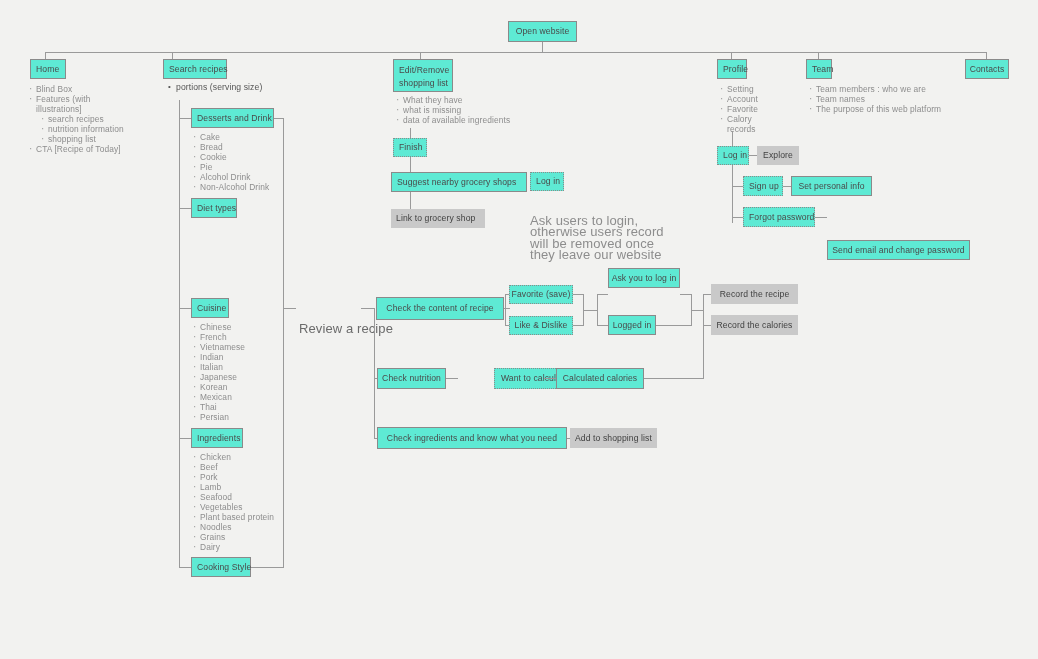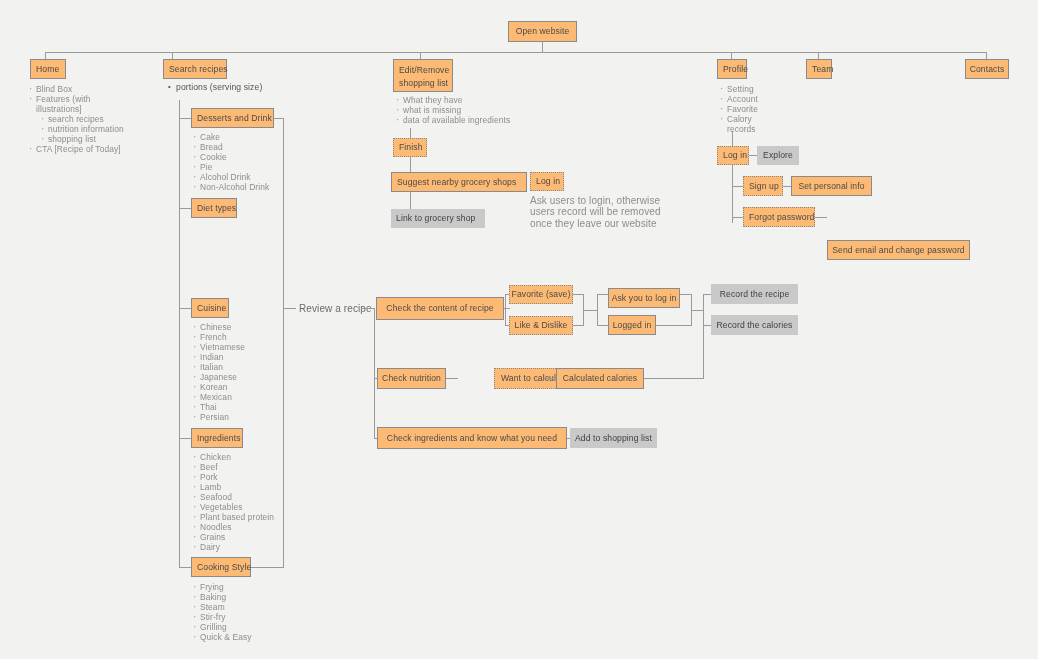--- a/index.html
+++ b/index.html
@@ -14,21 +14,21 @@
     width:1038px;
     height:659px;
     background:#f2f2f0;
     overflow:hidden;
   }
   
   .box{
     position:absolute;
     box-sizing:border-box;
     border:1px solid #8a8a8a;
-    background:#fdba74;
+    background:#5eead4;
     color:#4a4a4a;
     font-size:8.6px;
     line-height:11px;
     display:flex;
     align-items:center;
     justify-content:flex-start;
     padding:0 5px;
     white-space:nowrap;
     letter-spacing:.1px;
   }
@@ -38,24 +38,25 @@
   .box.multiline{
     white-space:normal;
     align-items:flex-start;
     padding-top:4px;
     line-height:12.5px;
   }
   
   .txt{
     position:absolute;
     color:#6b6b6b;
-    font-size:10px;
+    font-size:13px;
     line-height:10.2px;
     white-space:nowrap;
     letter-spacing:.1px;
+    margin-top:20px;
   }
   .txt.wrap{white-space:normal;line-height:11.4px;}
   
   .blist{
     position:absolute;
     color:#8d8d8d;
     font-size:8.4px;
     line-height:10px;
     letter-spacing:.1px;
   }
@@ -166,28 +167,20 @@
     <div class="li">Lamb</div>
     <div class="li">Seafood</div>
     <div class="li">Vegetables</div>
     <div class="li">Plant based protein</div>
     <div class="li">Noodles</div>
     <div class="li">Grains</div>
     <div class="li">Dairy</div>
   </div>
 
   <div class="box" style="left:191px;top:557px;width:60px;height:20px;">Cooking Style</div>
-  <div class="blist" style="left:192px;top:582px;">
-    <div class="li">Frying</div>
-    <div class="li">Baking</div>
-    <div class="li">Steam</div>
-    <div class="li">Stir-fry</div>
-    <div class="li">Grilling</div>
-    <div class="li">Quick &amp; Easy</div>
-  </div>
 
   <div class="txt" style="left:299px;top:304px;">Review a recipe</div>
   <div class="ln h" style="left:361px;top:308px;width:13px;"></div>
 
   <div class="ln v" style="left:374px;top:308px;height:130px;"></div>
   <div class="ln h" style="left:374px;top:378px;width:3px;"></div>
   <div class="ln h" style="left:374px;top:438px;width:3px;"></div>
 
   <div class="box center" style="left:376px;top:297px;width:128px;height:23px;">Check the content of recipe</div>
 
@@ -200,21 +193,21 @@
   <div class="box center dotted" style="left:509px;top:316px;width:64px;height:19px;">Like &amp; Dislike</div>
 
   <div class="ln h" style="left:573px;top:294px;width:10px;"></div>
   <div class="ln h" style="left:573px;top:325px;width:10px;"></div>
   <div class="ln v" style="left:583px;top:294px;height:32px;"></div>
   <div class="ln h" style="left:583px;top:310px;width:14px;"></div>
   <div class="ln v" style="left:597px;top:294px;height:32px;"></div>
   <div class="ln h" style="left:597px;top:294px;width:11px;"></div>
   <div class="ln h" style="left:597px;top:325px;width:11px;"></div>
 
-  <div class="box center" style="left:608px;top:288px;width:72px;height:20px;">Ask you to  log in</div>
+  <div class="box center" style="left:608px;top:268px;width:72px;height:20px;">Ask you to  log in</div>
   <div class="box center" style="left:608px;top:315px;width:48px;height:20px;">Logged in</div>
 
   <div class="ln h" style="left:680px;top:294px;width:11px;"></div>
   <div class="ln h" style="left:656px;top:325px;width:35px;"></div>
   <div class="ln v" style="left:691px;top:294px;height:32px;"></div>
   <div class="ln h" style="left:691px;top:310px;width:12px;"></div>
   <div class="ln v" style="left:703px;top:294px;height:32px;"></div>
   <div class="ln h" style="left:703px;top:294px;width:8px;"></div>
   <div class="ln h" style="left:703px;top:325px;width:8px;"></div>
 
@@ -270,16 +263,21 @@
 
   <div class="box dotted" style="left:743px;top:176px;width:40px;height:20px;">Sign up</div>
   <div class="ln h" style="left:783px;top:186px;width:8px;"></div>
   <div class="box center" style="left:791px;top:176px;width:81px;height:20px;">Set personal info</div>
 
   <div class="box dotted" style="left:743px;top:207px;width:72px;height:20px;">Forgot password</div>
   <div class="ln h" style="left:815px;top:217px;width:12px;"></div>
   <div class="box center" style="left:827px;top:215px;width:143px;height:20px;margin-top:25px;">Send email and change password</div>
 
   <div class="box" style="left:806px;top:59px;width:26px;height:20px;">Team</div>
+  <div class="blist" style="left:808px;top:84px;">
+    <div class="li">Team members : who we are</div>
+    <div class="li">Team names</div>
+    <div class="li">The purpose of this web platform</div>
+  </div>
 
   <div class="box center" style="left:965px;top:59px;width:44px;height:20px;">Contacts</div>
 
 </div>
 
 </body></html>

